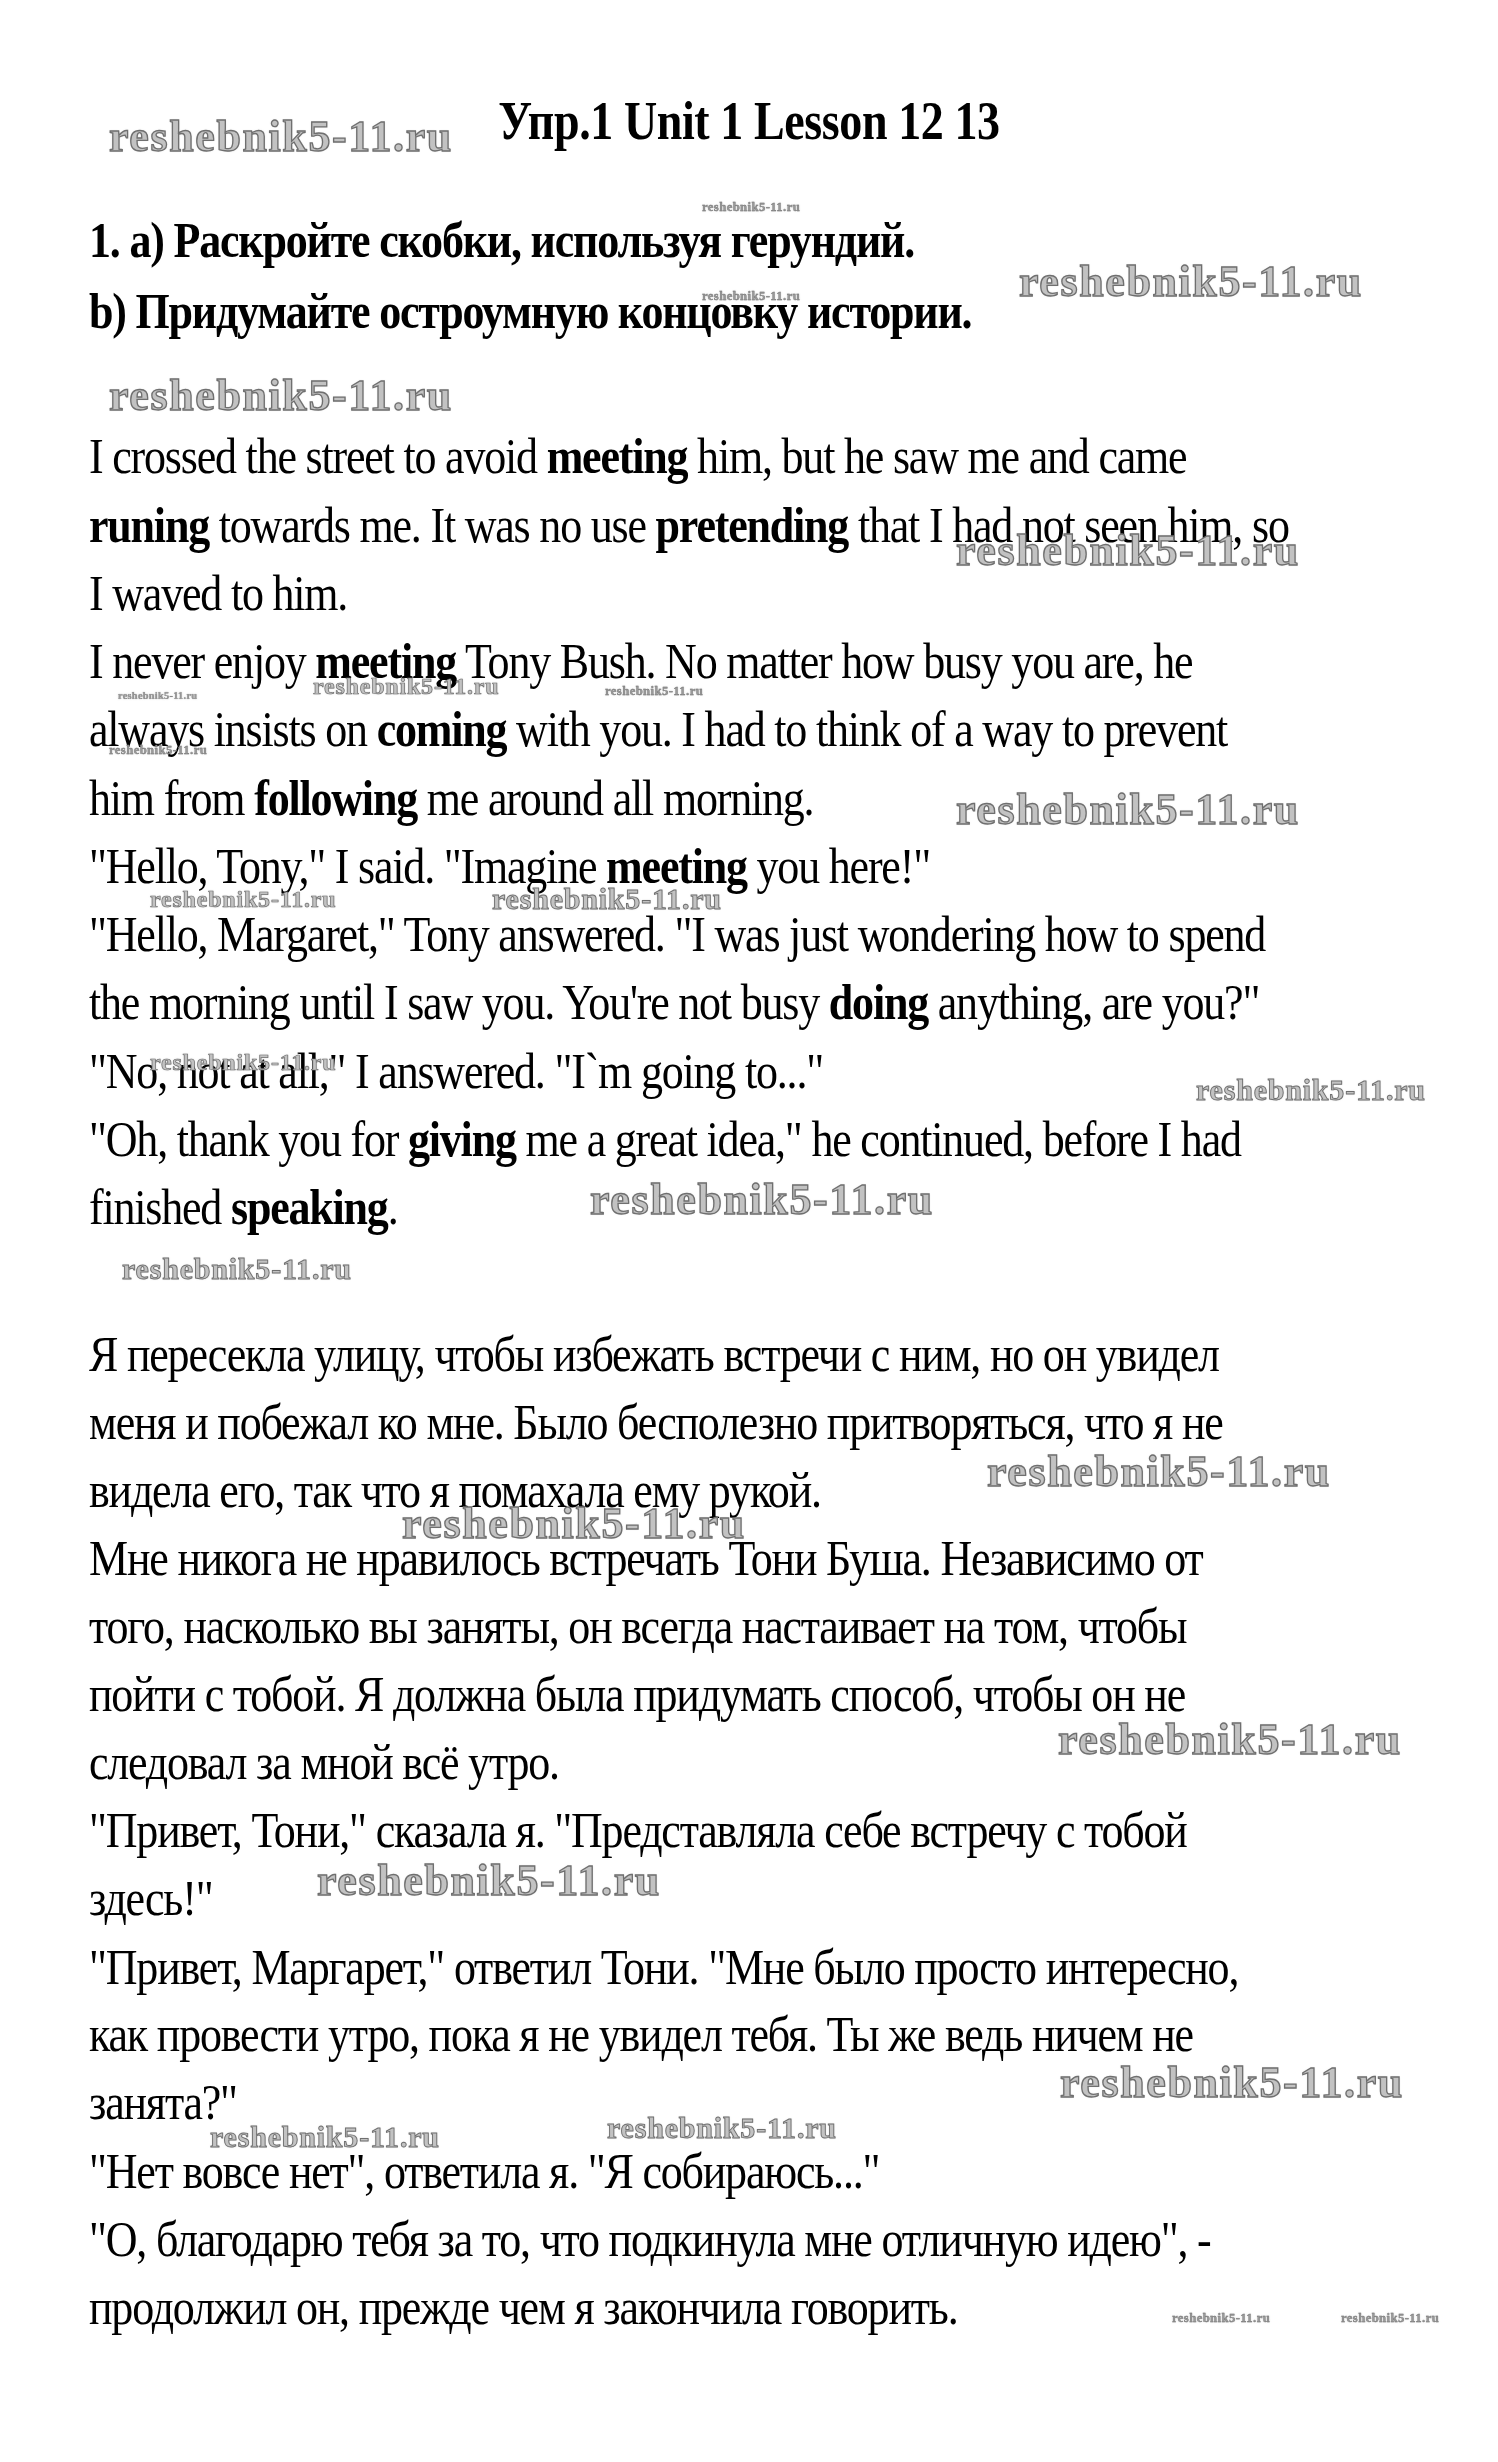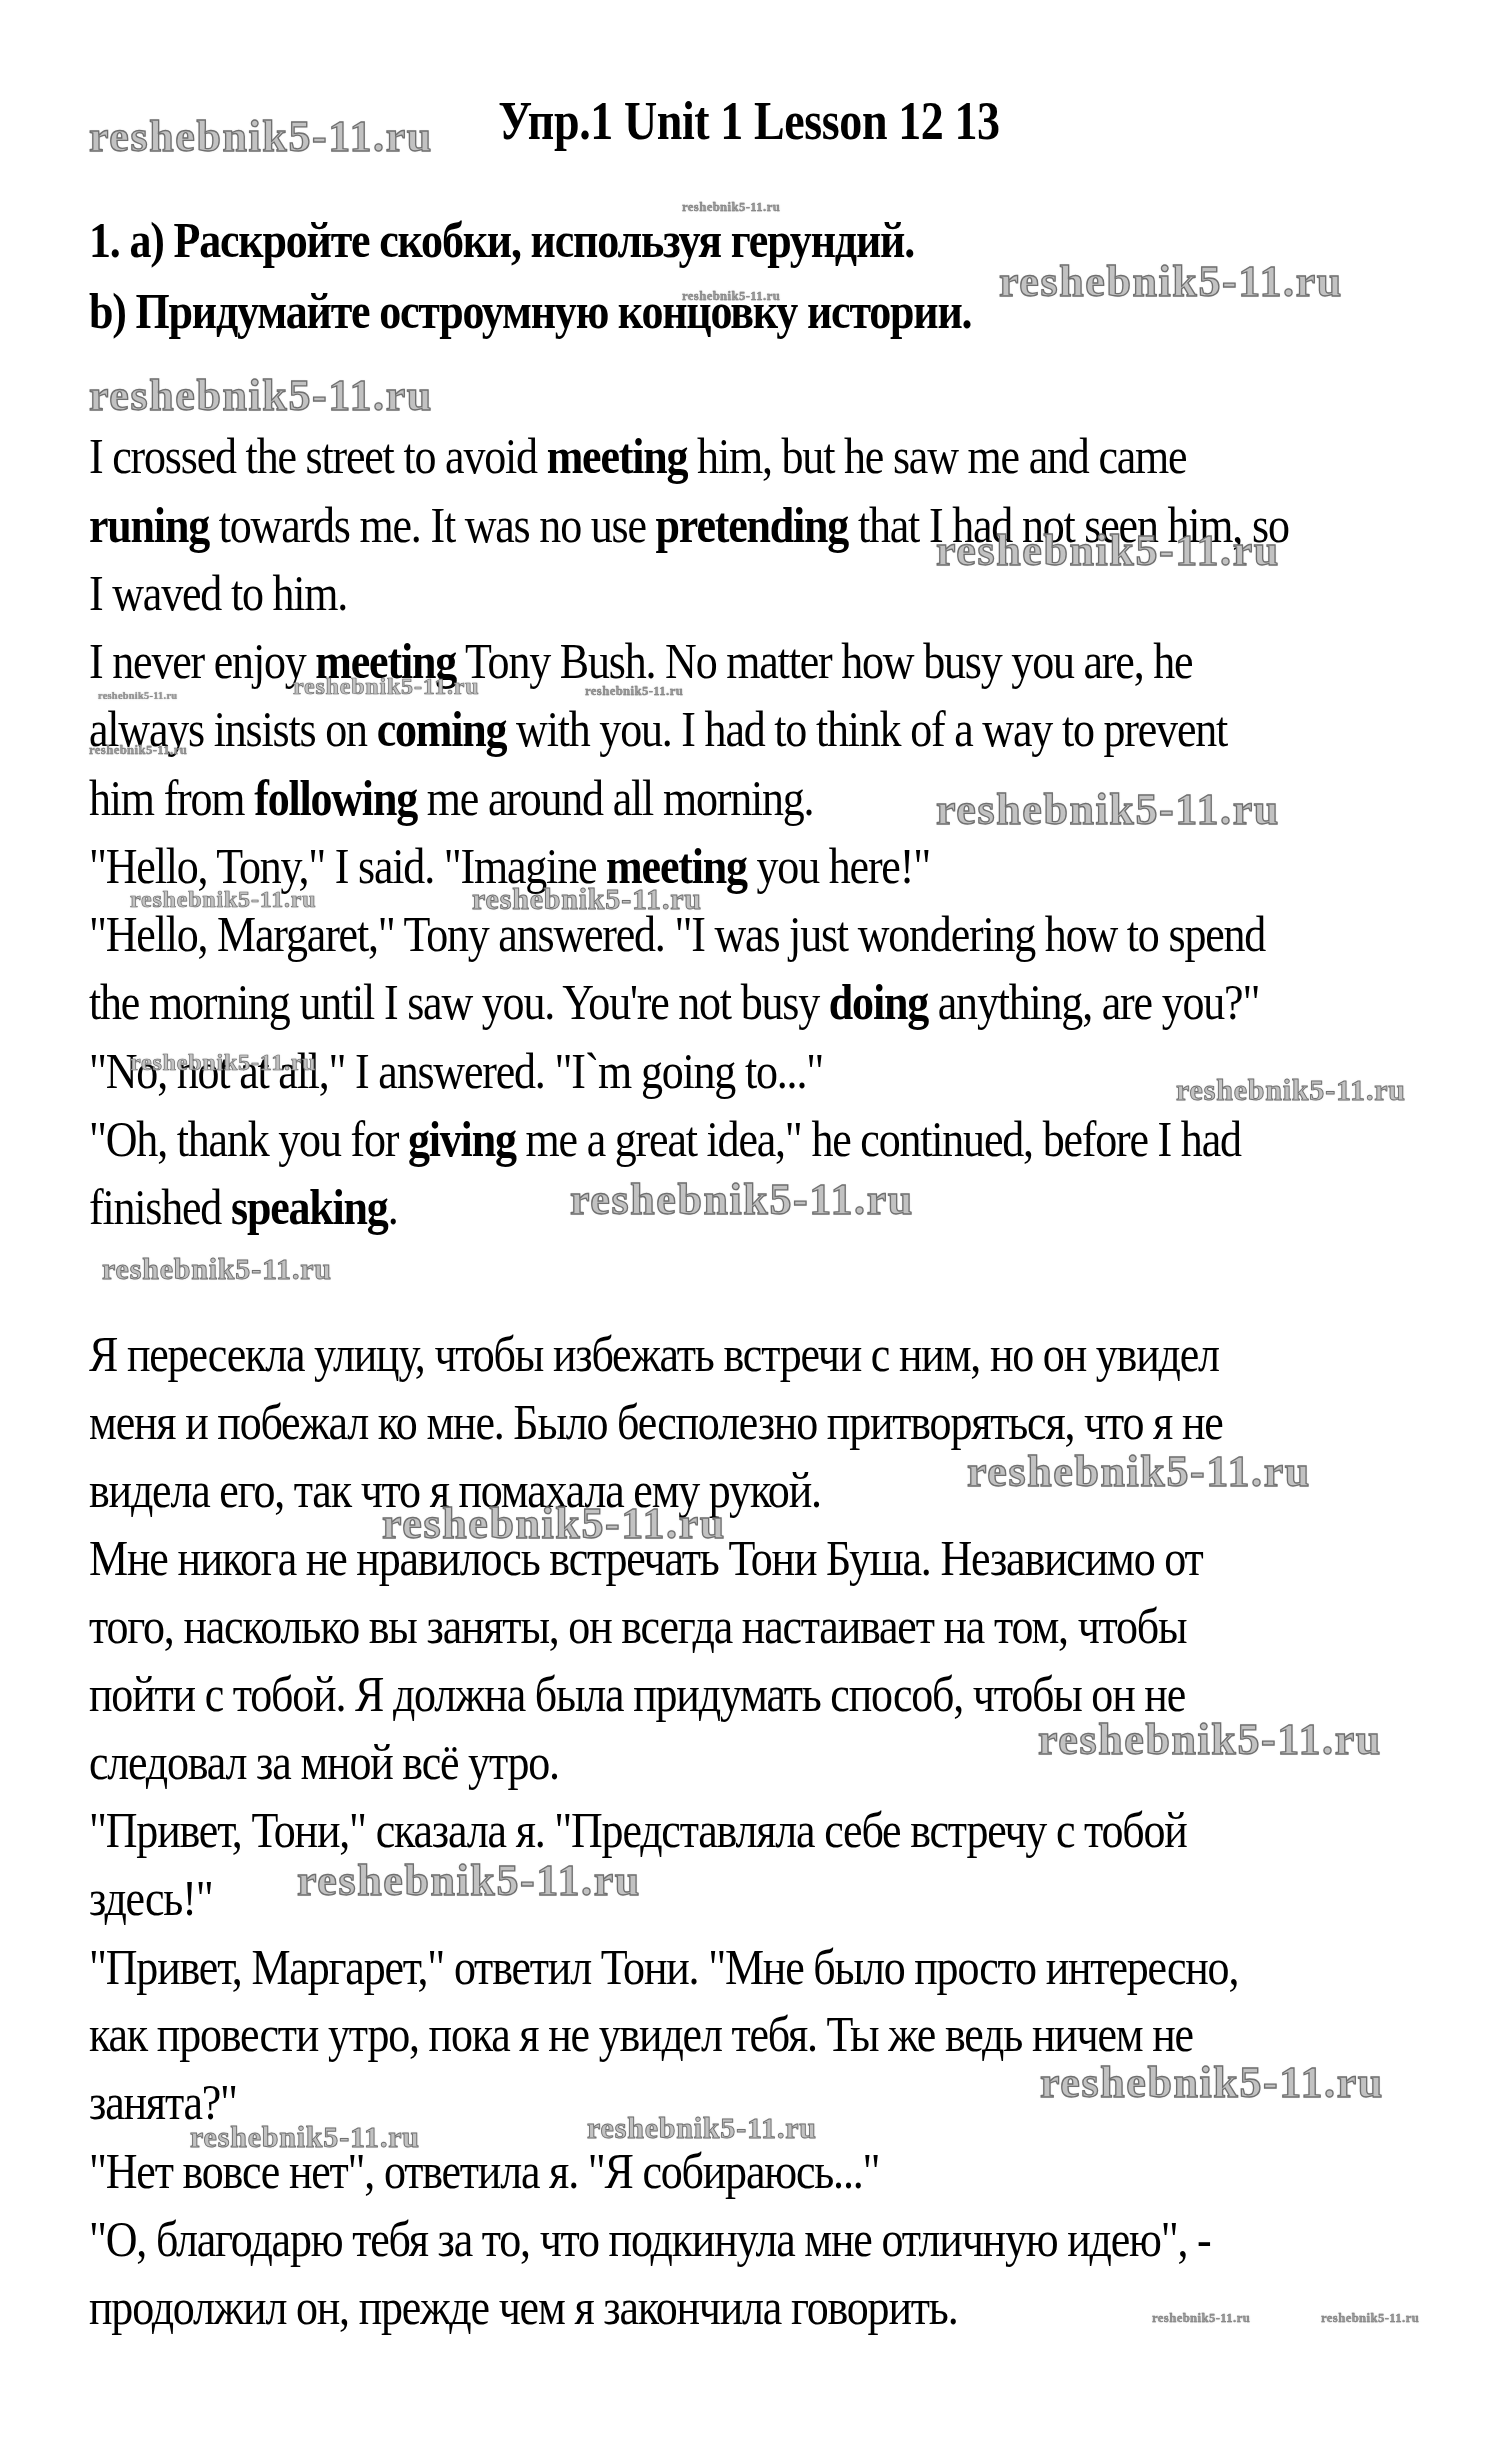--- a/index.html
+++ b/index.html
@@ -37,20 +37,21 @@
   .hd { font-weight: bold; }
   .wm {
     position: absolute;
     font-family: "Liberation Serif", "DejaVu Serif", serif;
     font-weight: bold;
     white-space: nowrap;
     color: #c2c2c2;
     -webkit-text-stroke: 1.3px #6f6f6f;
     text-shadow: 0 0 1.6px rgba(110,110,110,0.55);
     letter-spacing: 1.6px;
+    margin-left: 20px;
   }
   .wm-xl { font-size: 44px; }
   .wm-md { font-size: 30px; -webkit-text-stroke: 0.9px #6f6f6f; letter-spacing: 0.8px; }
   .wm-sm { font-size: 24px; -webkit-text-stroke: 0.7px #6f6f6f; letter-spacing: 0.8px; }
   .wm-xs { font-size: 12.7px; -webkit-text-stroke: 0.3px #6f6f6f; letter-spacing: 0.4px; color: #9a9a9a; }
   .wm-xxs { font-size: 10.3px; -webkit-text-stroke: 0.2px #6f6f6f; letter-spacing: 0.3px; color: #9a9a9a; }
 </style>
 </head>
 <body>
 

